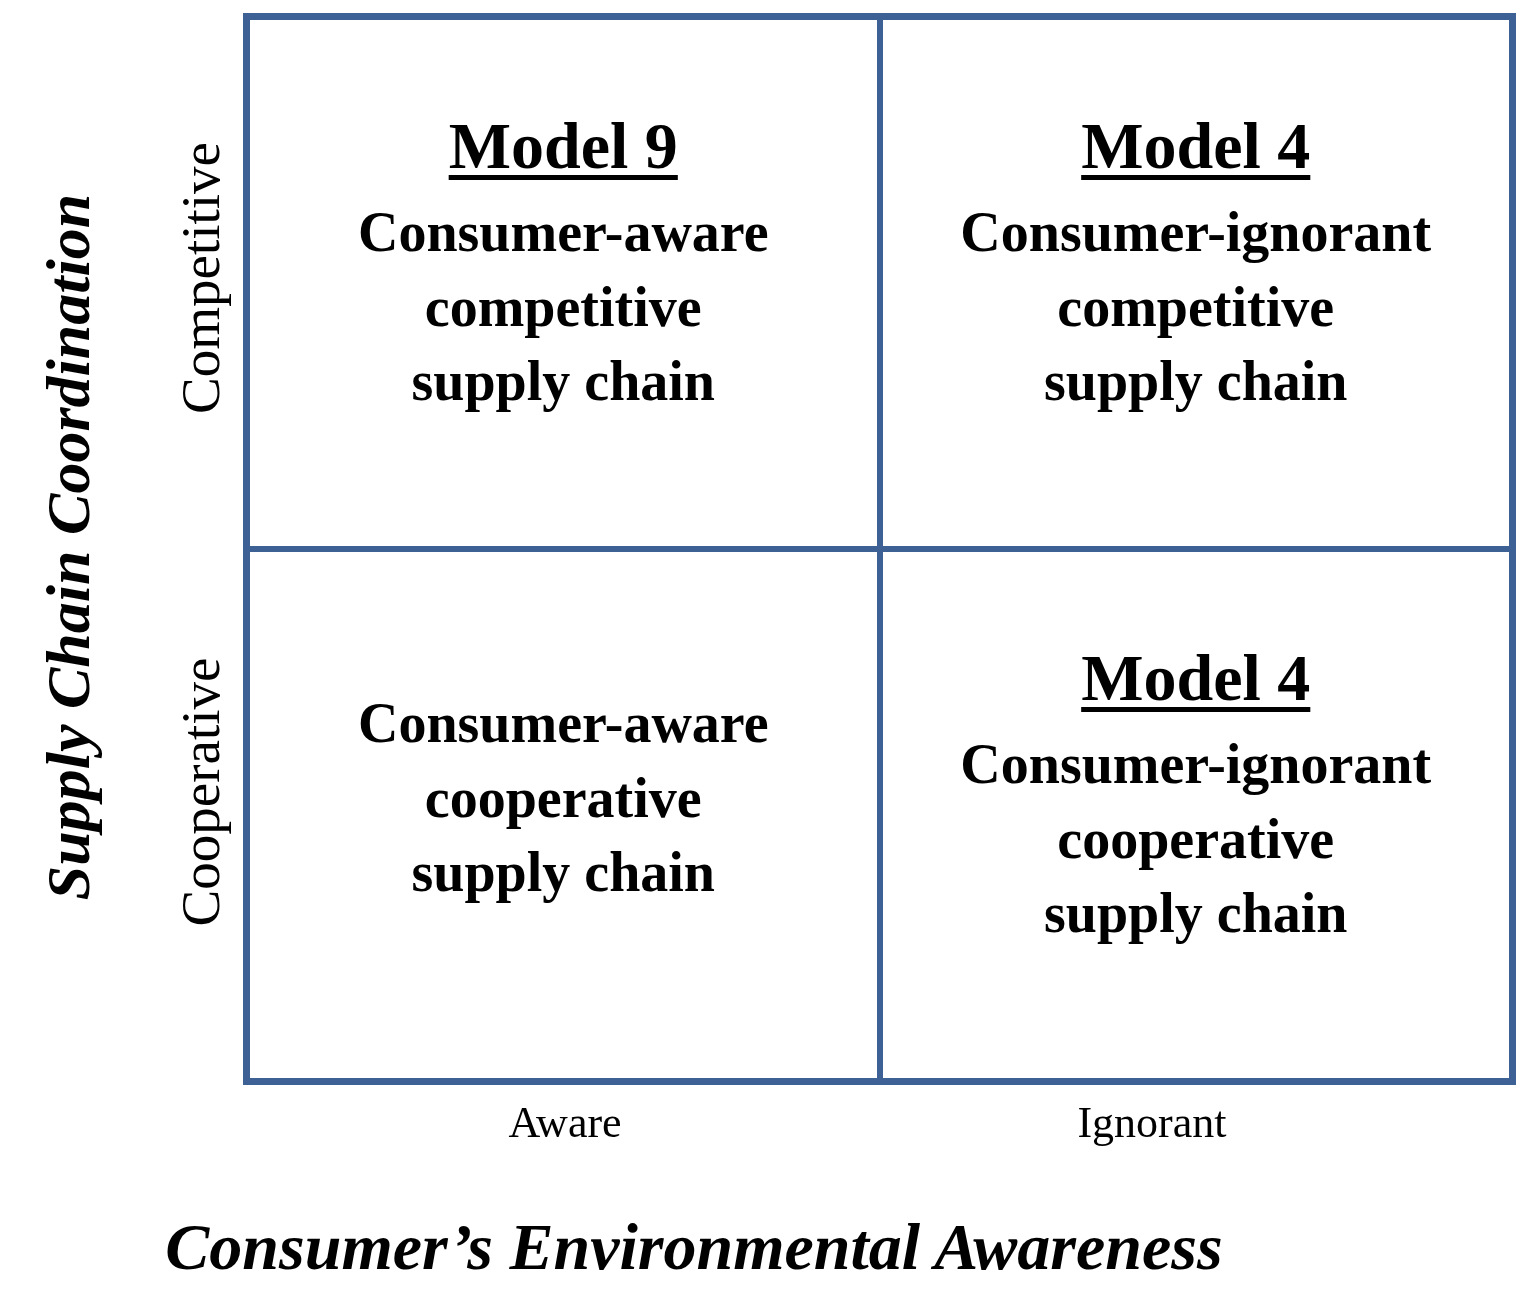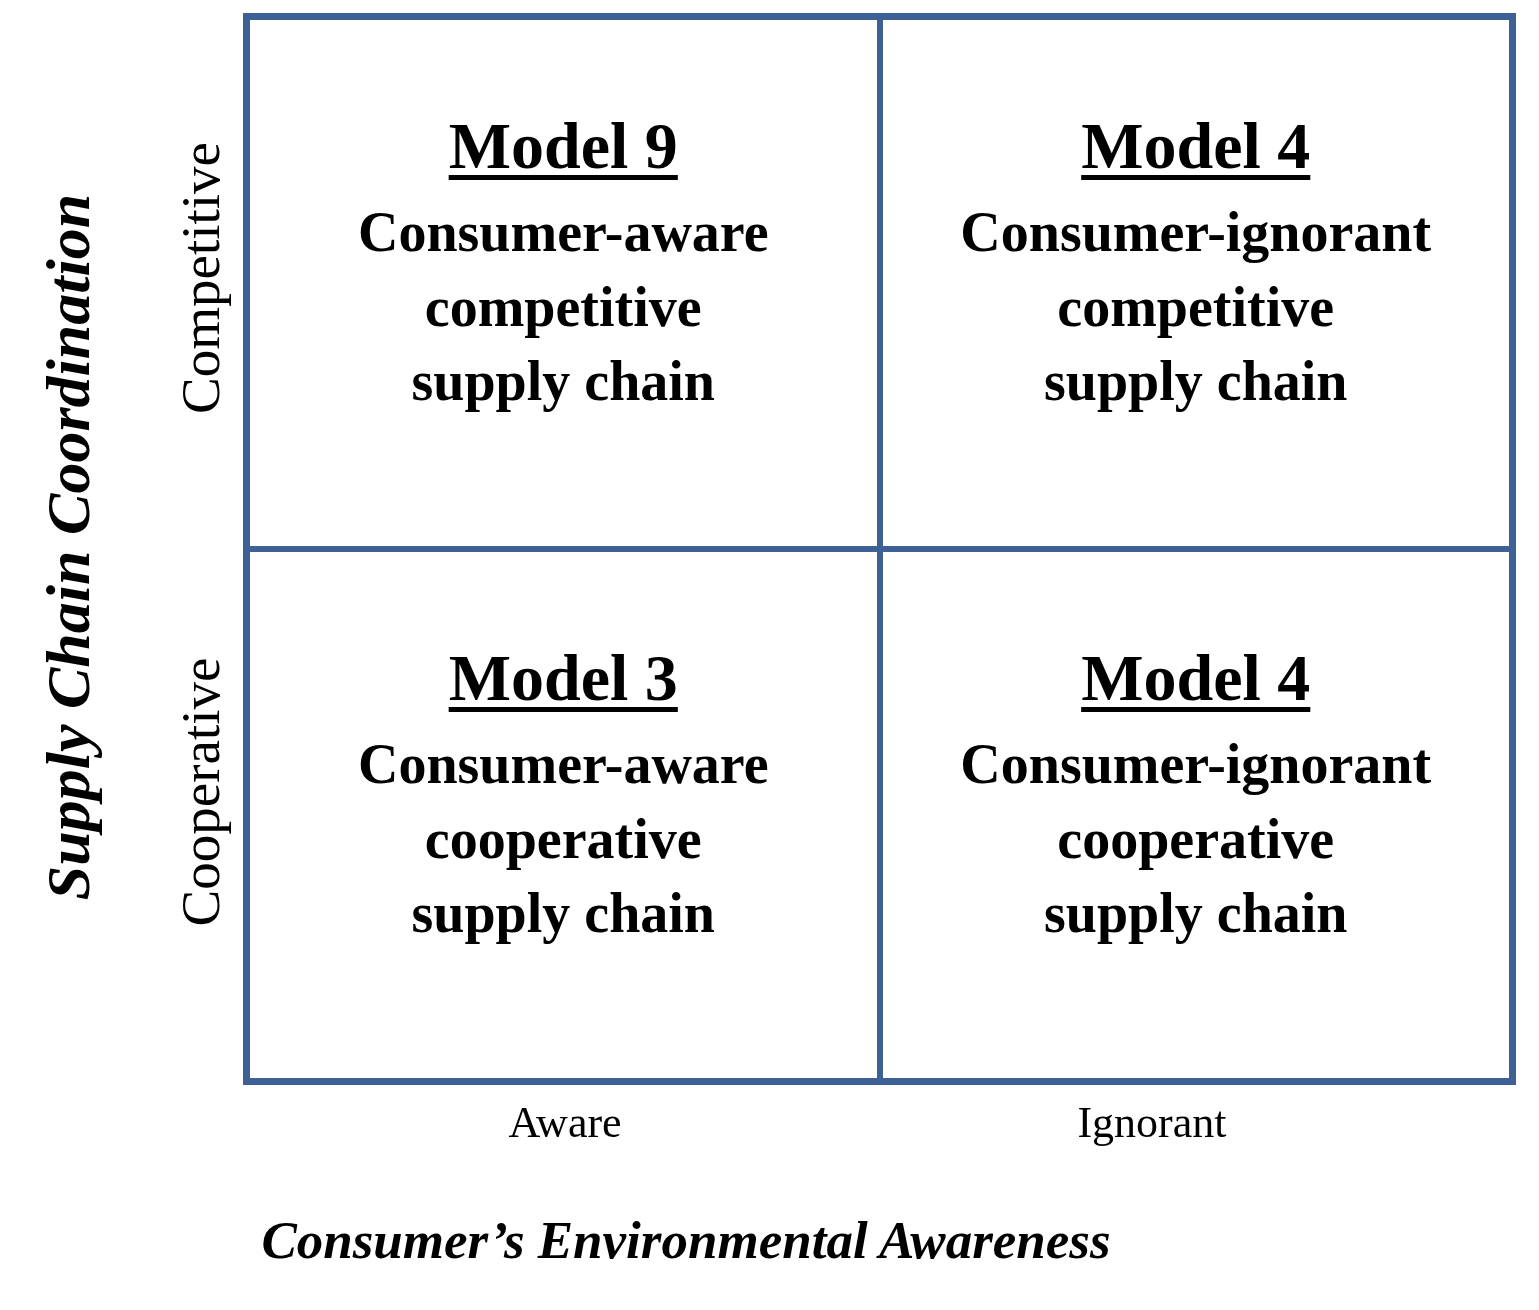--- a/index.html
+++ b/index.html
@@ -116,27 +116,27 @@
     font-weight: normal;
     white-space: nowrap;
     line-height: 1;
   }
   .x-tick.left  { left: 305px; }
   .x-tick.right { left: 892px; }
 
   
   .x-axis-title {
     position: absolute;
-    left: 8px;
+    left: 16px;
     top: 1214px;
     width: 1342px;
     padding-left: 14px;
     box-sizing: border-box;
     text-align: center;
-    font-size: 53px;
+    font-size: 66px;
     font-weight: bold;
     font-style: italic;
     white-space: nowrap;
     line-height: 1;
   }
 </style>
 </head>
 <body>
 
 <div id="page">
@@ -165,21 +165,20 @@
         <div class="cell-desc">
           <span class="ln">Consumer-ignorant</span>
           <span class="ln">competitive</span>
           <span class="ln">supply  chain</span>
         </div>
       </div>
     </div>
 
     <div class="cell c-bl" style="border-color: rgb(61, 96, 149);">
       <div class="cell-inner">
-        <div class="cell-title">Model 3</div>
         <div class="cell-desc">
           <span class="ln">Consumer-aware</span>
           <span class="ln">cooperative</span>
           <span class="ln">supply  chain</span>
         </div>
       </div>
     </div>
 
     <div class="cell c-br" style="border-color: rgb(61, 96, 149);">
       <div class="cell-inner">

